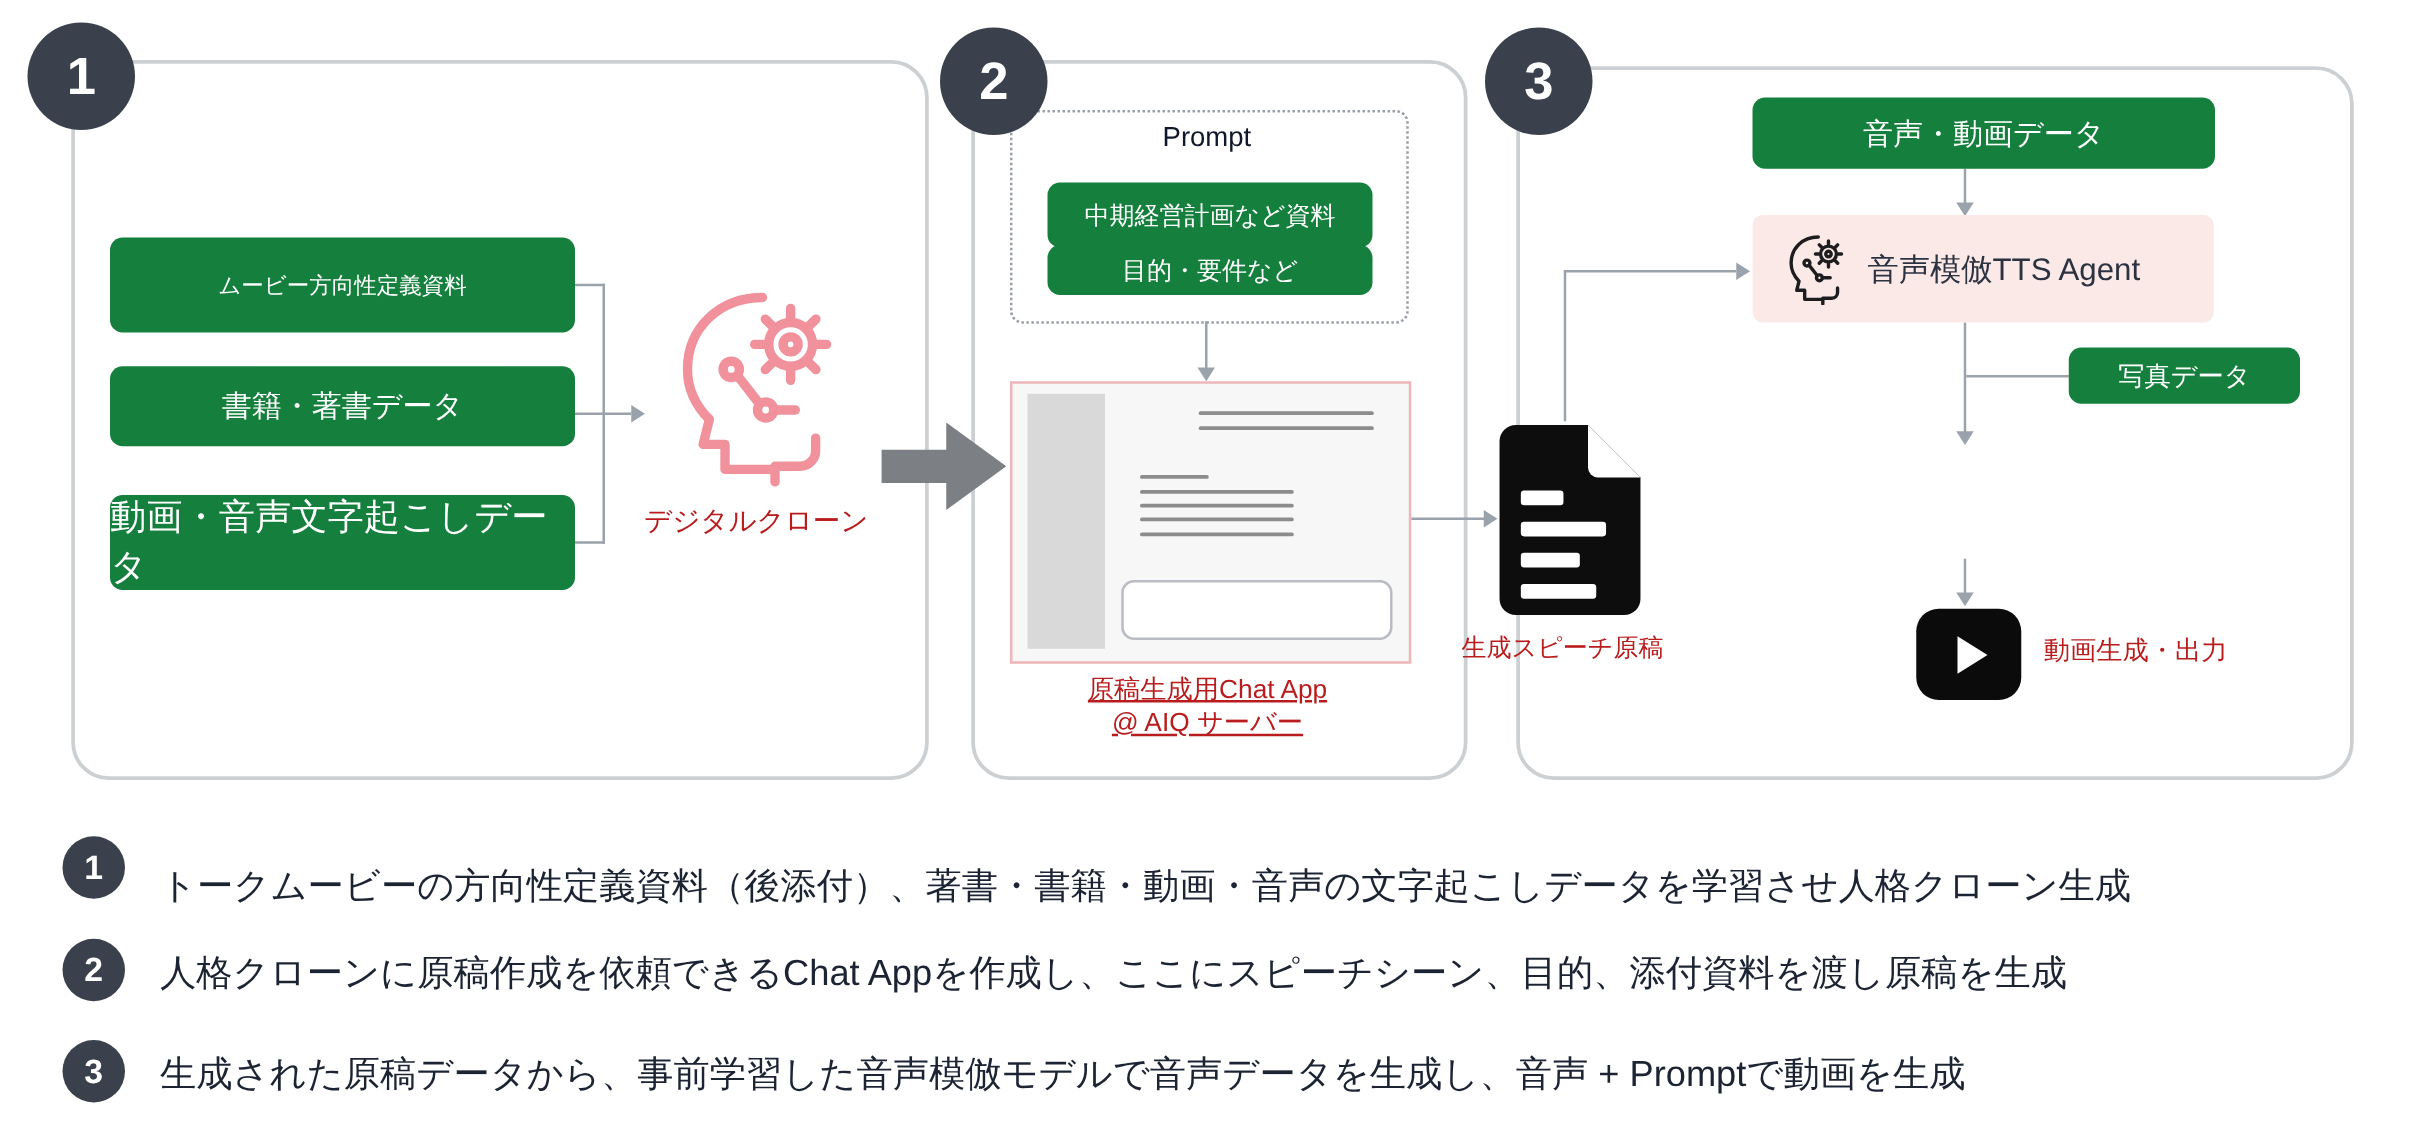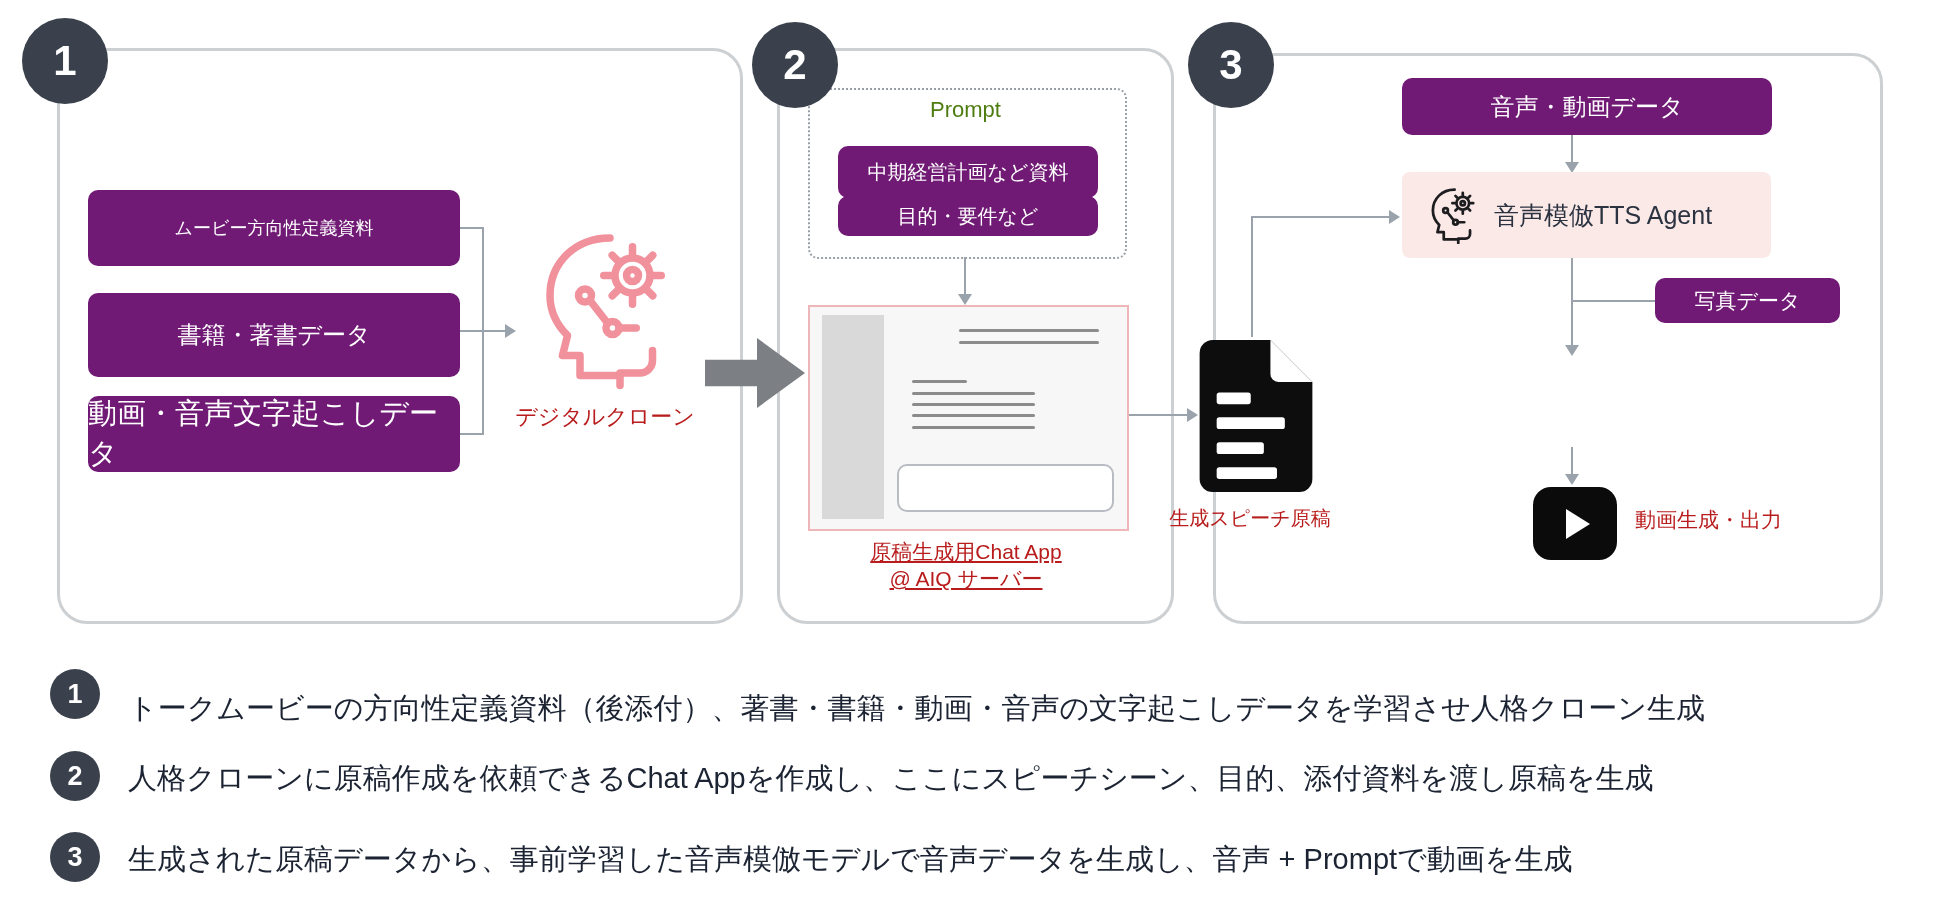--- a/index.html
+++ b/index.html
@@ -13,24 +13,24 @@
   .panel.p3{left:1213px;top:53px;width:664px;height:565px;}
 
   
   .stepcircle{position:absolute;width:86px;height:86px;border-radius:50%;background:#3a414c;color:#fff;
     display:flex;align-items:center;justify-content:center;font-size:42px;font-weight:bold;z-index:6;}
   .sc1{left:22px;top:18px;}
   .sc2{left:752px;top:22px;}
   .sc3{left:1188px;top:22px;}
 
   
-  .graybox{position:absolute;background:#701a75;border-radius:10px;color:#fff;
+  .graybox{position:absolute;background:#15803d;border-radius:10px;color:#fff;
     display:flex;align-items:center;justify-content:center;z-index:2;}
   .in1{left:88px;top:190px;width:372px;height:76px;font-size:18px;}
-  .in2{left:88px;top:293px;width:372px;height:84px;font-size:24px;}
+  .in2{left:88px;top:293px;width:372px;height:64px;font-size:24px;}
   .in3{left:88px;top:396px;width:372px;height:76px;font-size:29px;}
   .pbox1{left:838px;top:146px;width:260px;height:52px;font-size:20px;}
   .pbox2{left:838px;top:196px;width:260px;height:40px;font-size:20px;}
   .avbox{left:1402px;top:78px;width:370px;height:57px;font-size:24px;}
   .photobox{left:1655px;top:278px;width:185px;height:45px;font-size:21px;z-index:3;}
 
   
   .pinkbox{position:absolute;background:#fbe9e8;border-radius:8px;display:flex;align-items:center;z-index:2;
     color:#2b3240;}
   .ttsbox{left:1402px;top:172px;width:369px;height:86px;font-size:25px;}
@@ -52,21 +52,21 @@
     clip-path:polygon(0 31%,52% 31%,52% 0,100% 50%,52% 100%,52% 69%,0 69%);}
 
   
   .clone-ic{position:absolute;left:520px;top:222px;width:160px;height:172px;color:#f0919b;z-index:2;}
   .lbl{position:absolute;color:#b91c1c;text-align:center;z-index:2;}
   .clone-lbl{left:500px;top:402px;width:210px;font-size:22px;}
 
   
   .dottedbox{position:absolute;left:808px;top:88px;width:315px;height:167px;border:2px dotted #9aa0a8;
     border-radius:10px;z-index:1;}
-  .prompt-title{left:808px;top:97px;width:315px;font-size:22px;color:#4d7c0f;}
+  .prompt-title{left:808px;top:97px;width:315px;font-size:22px;color:#0f172a;}
 
   
   .chatbox{position:absolute;left:808px;top:305px;width:317px;height:222px;border:2px solid #efb6ba;
     background:#f7f7f8;z-index:2;}
   .chat-side{position:absolute;left:12px;top:8px;width:62px;height:204px;background:#d9d9d9;}
   .cline{position:absolute;background:#8c8c8c;height:3px;border-radius:2px;}
   .chat-input{position:absolute;left:87px;top:157px;width:213px;height:44px;background:#fff;
     border:2px solid #b9bcc2;border-radius:10px;}
   .chat-lbl{left:816px;top:538px;width:300px;font-size:21px;line-height:27px;text-decoration:underline;}
 

